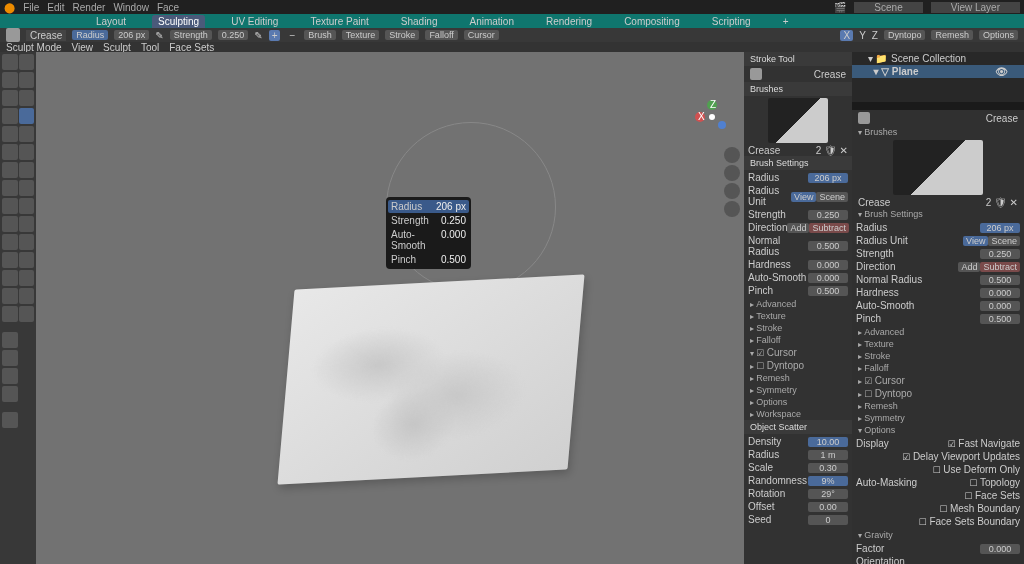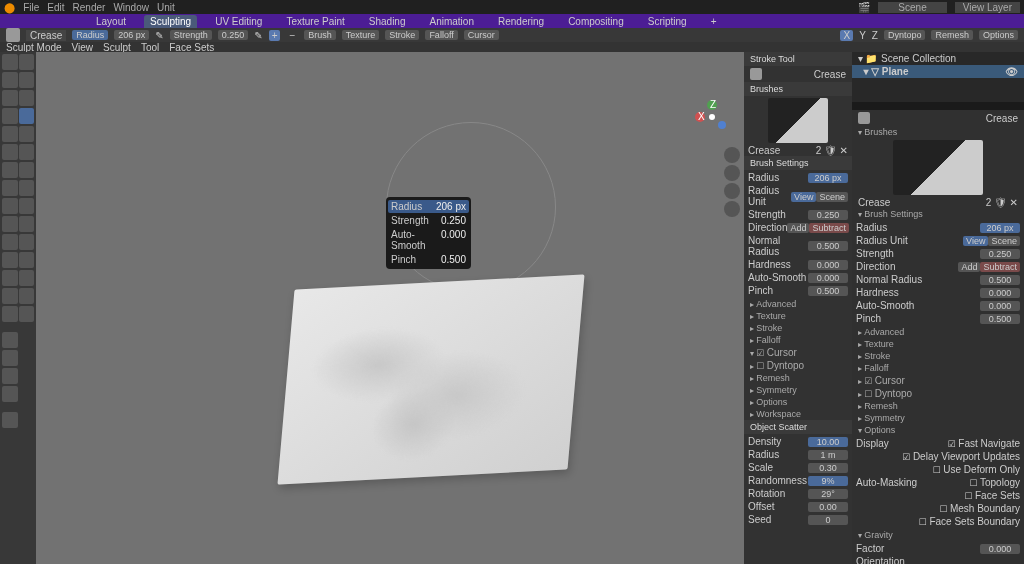--- a/index.html
+++ b/index.html
@@ -1,19 +1,19 @@
 <!DOCTYPE html>
 <html><head>
 <meta charset="utf-8">
 <style>
 * { margin: 0; padding: 0; box-sizing: border-box; font-family: sans-serif; font-size: 10px; }
 body { background: #444; color: #ccc; width: 1024px; height: 564px; overflow: hidden; position: relative; }
 .menubar { height: 14px; background: #202020; display: flex; align-items: center; padding: 0 4px; gap: 8px; }
 .menubar span { color: #aaa; cursor: pointer; }
-.tabbar { height: 14px; background: #4c1d95; display: flex; align-items: center; padding-left: 90px; gap: 12px; }
+.tabbar { height: 14px; background: #0f766e; display: flex; align-items: center; padding-left: 90px; gap: 20px; }
 .tab { padding: 1px 6px; border-radius: 3px 3px 0 0; }
 .tab.active { background: #4a5a7a; color: #fff; }
 .toolbar { height: 14px; background: #383838; display: flex; align-items: center; padding: 0 6px; gap: 6px; }
 .ribbon { height: 10px; background: #333; display: flex; align-items: center; padding: 0 6px; gap: 10px; font-size: 9px; }
 .main { display: flex; height: 512px; }
 .left-tools { width: 36px; background: #383838; padding: 2px; display: flex; flex-direction: column; gap: 2px; }
 .tool-row { display: flex; gap: 1px; }
 .tool-icon { width: 16px; height: 16px; background: #555; border-radius: 2px; }
 .tool-icon.active { background: #4a6a9a; }
 .viewport { flex: 1; background: #727272; position: relative; }
@@ -34,40 +34,40 @@
 .panel-row { display: flex; justify-content: space-between; align-items: center; padding: 1px 0; font-size: 9px; }
 .panel-row .fld { background: #555; border-radius: 2px; padding: 0 3px; min-width: 40px; text-align: center; font-size: 9px; }
 .panel-row .fld.blue { background: #4a6a9a; }
 .panel-row .fld.red { background: #7a4a4a; }
 .brush-thumb { width: 60px; height: 45px; background: linear-gradient(135deg,#222 50%,#ccc 50%); margin: 2px auto; border-radius: 2px; }
 .collapse { padding: 1px 6px; font-size: 9px; color: #aaa; }
 .collapse::before { content: "▸ "; font-size: 8px; }
 .collapse.open::before { content: "▾ "; }
 .props { width: 172px; background: #303030; overflow-y: auto; overflow-x: hidden; }
 .outliner { height: 50px; background: #282828; }
-.out-row { padding: 1px 6px; font-size: 9px; display: flex; justify-content: space-between; }
+.out-row { padding: 1px 16px; font-size: 9px; display: flex; justify-content: space-between; }
 .out-row.sel { background: #3a5a7a; font-weight: bold; }
 .pill { background: #555; padding: 0 4px; border-radius: 2px; font-size: 9px; }
 .pill.hl { background: #4a6a9a; }
 .check { font-size: 9px; }
 </style>
 </head>
 <body>
 
 <div class="menubar">
   <span style="color:#ed8b00;">⬤</span>
   <span>File</span>
   <span>Edit</span>
   <span>Render</span>
   <span>Window</span>
-  <span>Unit</span>
+  <span>Face</span>
   <span style="flex:1"></span>
   <span>🎬</span>
   <span style="background:#444;padding:0 20px;">Scene</span>
-  <span style="background:#444;padding:0 8px;">View Layer</span>
+  <span style="background:#444;padding:0 20px;">View Layer</span>
 </div>
 
 <div class="tabbar">
   <span class="tab">Layout</span>
   <span class="tab active">Sculpting</span>
   <span class="tab">UV Editing</span>
   <span class="tab">Texture Paint</span>
   <span class="tab">Shading</span>
   <span class="tab">Animation</span>
   <span class="tab">Rendering</span>

